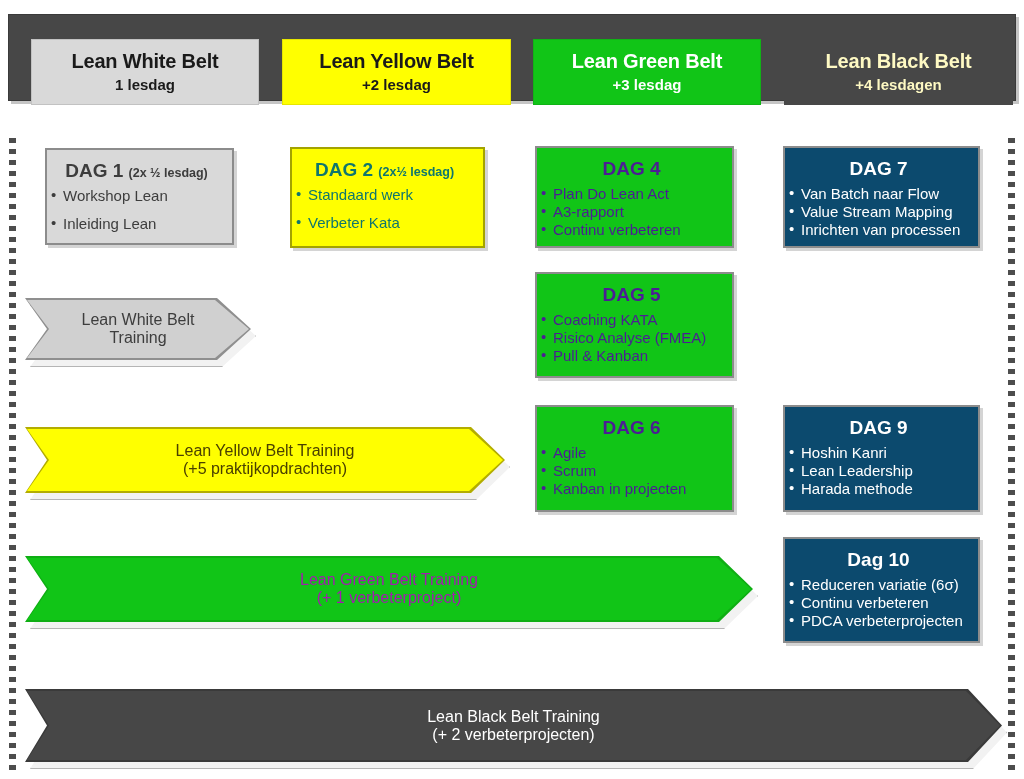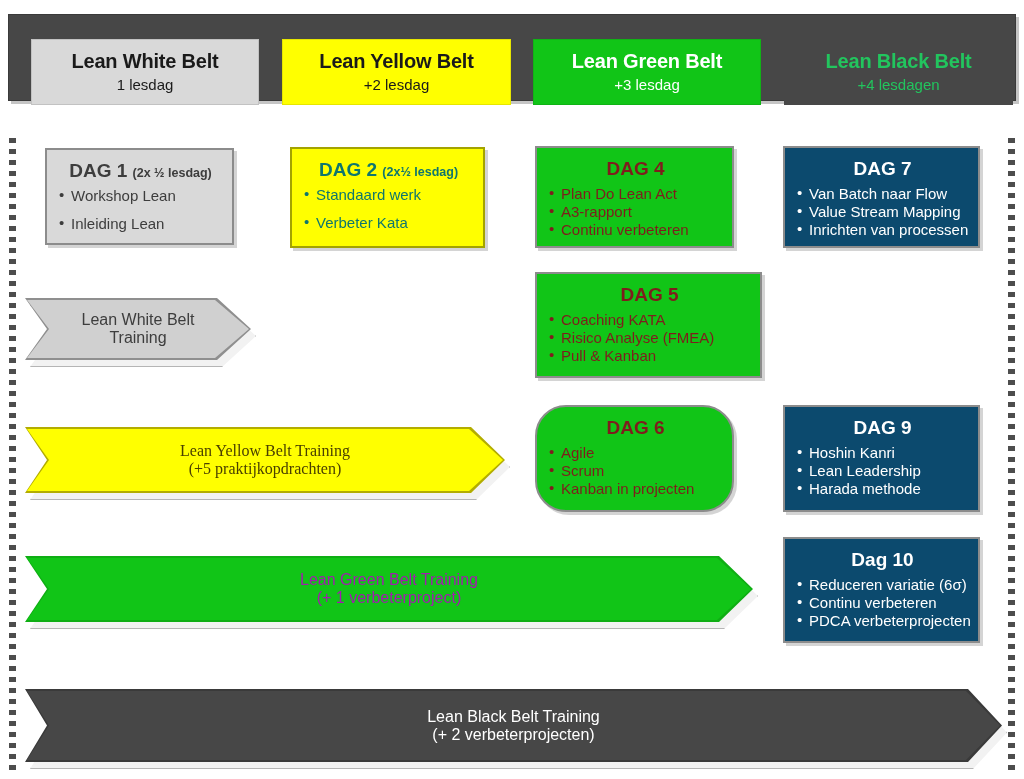--- a/index.html
+++ b/index.html
@@ -26,52 +26,52 @@
     position: absolute; left: 8px; top: 14px; width: 1008px; height: 87px;
     background: #474747; border: 1px solid #3a3a3a;
     box-shadow: 3px 3px 0 rgba(150,150,150,0.55);
   }
   .tab {
     position: absolute; top: 24px; height: 66px;
     display: flex; flex-direction: column; align-items: center; justify-content: center;
     text-align: center; line-height: 1.05;
   }
   .tab .t-title { font-size: 20px; font-weight: bold; letter-spacing: -0.2px; }
-  .tab .t-sub   { font-size: 15px; font-weight: normal; margin-top: 5px; }
+  .tab .t-sub   { font-size: 15px; font-weight: bold; margin-top: 5px; }
   .tab-white  { left: 22px;  width: 228px; background: #d9d9d9; color: #1a1a1a; border:1px solid #c2c2c2; }
   .tab-yellow { left: 273px; width: 229px; background: #ffff00; color: #1a1a1a; border:1px solid #e6e600; }
   .tab-green  { left: 524px; width: 228px; background: #11c517; color: #ffffff; border:1px solid #10b315; }
-  .tab-black  { left: 775px; width: 229px; background: #474747; color: #22c55e; }
+  .tab-black  { left: 775px; width: 229px; background: #474747; color: #fef9c3; }
 
   
   .card {
     position: absolute;
     border: 2px solid #8c8c8c;
     box-shadow: 3px 3px 0 rgba(170,170,170,0.5);
-    padding: 6px 10px 6px 12px;
+    padding: 6px 10px 6px 4px;
   }
   .card .c-head {
     text-align: center; font-weight: bold; font-size: 19px;
     margin-top: 4px; margin-bottom: 6px; white-space: nowrap;
   }
   .card .c-head .c-note { font-size: 12.5px; font-weight: bold; }
   .card ul { list-style: none; }
   .card li {
     font-size: 15px; line-height: 1.0; position: relative;
     padding-left: 12px; white-space: nowrap;
   }
   .card li::before {
     content: "\2022"; position: absolute; left: 0; top: -1px;
   }
   .card.gap-wide li { margin-bottom: 13px; }
   .card.gap-tight li { margin-bottom: 3px; }
 
   .c-grey   { background: #d9d9d9; color: #3d3d3d; }
   .c-yellow { background: #ffff00; color: #0f766e; border-color: #a3a300; }
-  .c-green  { background: #11c517; color: #7f1d1d; }
+  .c-green  { background: #11c517; color: #4c1d95; }
   .c-dark   { background: #0c4a6e; color: #ffffff; }
 
   
   .chev-wrap { position: absolute; }
   .chev-shadow {
     position: absolute; left: 5px; top: 7px; width: 100%; height: 100%;
     background: #f2f2f2; border: 1px solid #b5b5b5;
     clip-path: polygon(0% 0%, calc(100% - 34px) 0%, 100% 50%, calc(100% - 34px) 100%, 0% 100%, 22px 50%);
   }
   .chev-border {
@@ -152,33 +152,33 @@
       <span>DAG 4</span>
       <span class="c-note"></span>
     </div>
     <ul>
       <li>Plan Do Lean Act</li>
       <li>A3-rapport</li>
       <li>Continu verbeteren</li>
     </ul>
   </div>
 
-  <div class="card c-green gap-tight" style="left:535px; top:272px; width:227px; height:106px;">
+  <div class="card c-green gap-tight" style="left:535px; top:272px; width:199px; height:106px;">
     <div class="c-head">
       <span>DAG 5</span>
       <span class="c-note"></span>
     </div>
     <ul>
       <li>Coaching KATA</li>
       <li>Risico Analyse  (FMEA)</li>
       <li>Pull &amp; Kanban</li>
     </ul>
   </div>
 
-  <div class="card c-green gap-tight" style="left:535px; top:405px; width:199px; height:107px;border-radius:31px;">
+  <div class="card c-green gap-tight" style="left:535px; top:405px; width:199px; height:107px;">
     <div class="c-head">
       <span>DAG 6</span>
       <span class="c-note"></span>
     </div>
     <ul>
       <li>Agile</li>
       <li>Scrum</li>
       <li>Kanban in projecten</li>
     </ul>
   </div>
@@ -223,21 +223,21 @@
   <div class="chev-wrap ch-grey" style="left:25px; top:298px; width:226px; height:62px;">
     <div class="chev-shadow"></div>
     <div class="chev-border"></div>
     <div class="chev-inner"></div>
     <div class="chev-text">
       <div class="ch-title">Lean White Belt</div>
       <div class="ch-title">Training</div>
     </div>
   </div>
 
-  <div class="chev-wrap ch-yellow" style="left:25px; top:427px; width:480px; height:66px;font-family:Liberation Serif, serif;">
+  <div class="chev-wrap ch-yellow" style="left:25px; top:427px; width:480px; height:66px;">
     <div class="chev-shadow"></div>
     <div class="chev-border"></div>
     <div class="chev-inner"></div>
     <div class="chev-text">
       <div class="ch-title">Lean Yellow Belt Training</div>
       <div class="ch-sub">(+5 praktijkopdrachten)</div>
     </div>
   </div>
 
   <div class="chev-wrap ch-green" style="left:25px; top:556px; width:728px; height:66px;">

